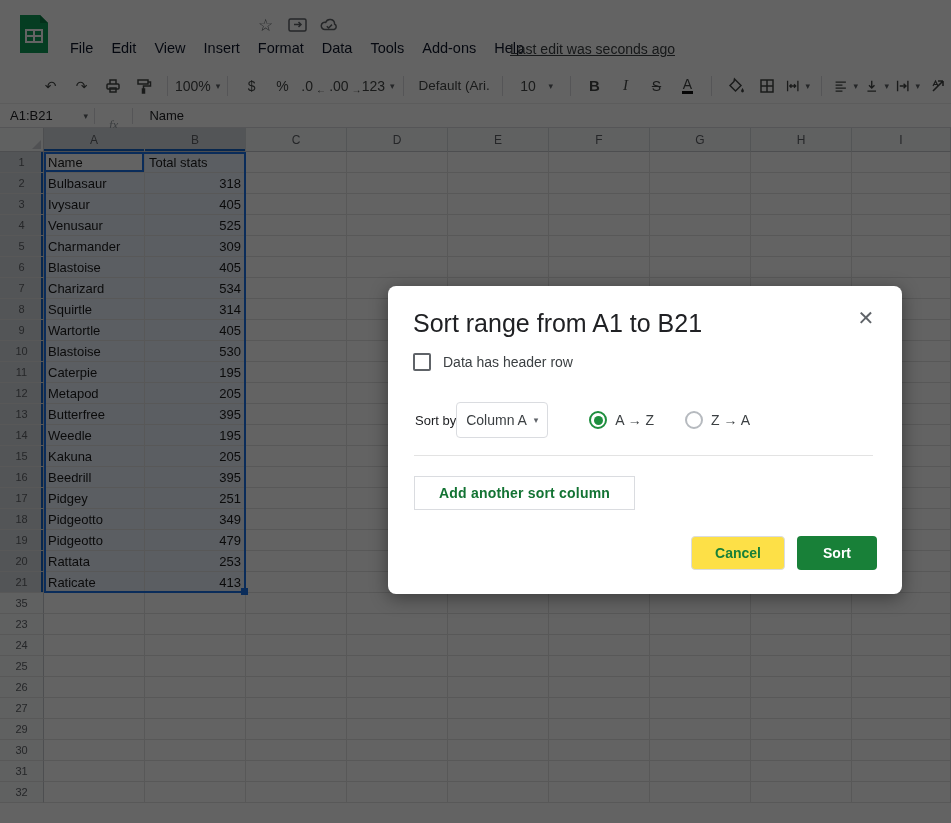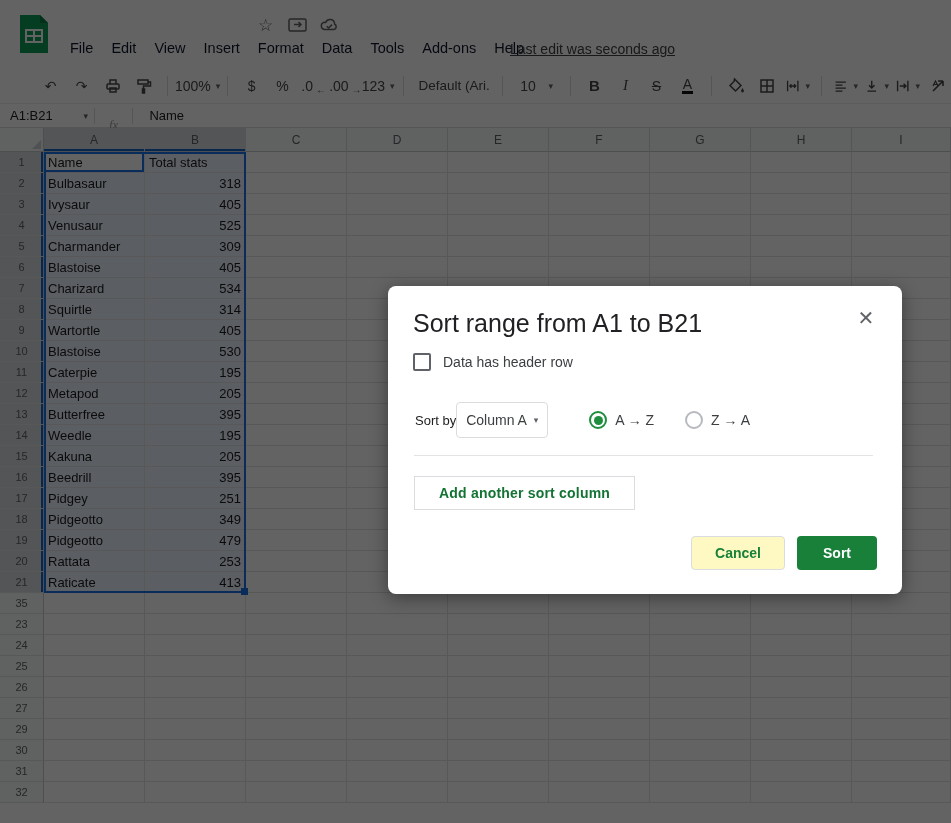--- a/index.html
+++ b/index.html
@@ -94,21 +94,21 @@
   .radio { width:18px; height:18px; border-radius:50%; border:2px solid #b6babf; background:#fff;
     display:flex; align-items:center; justify-content:center; }
   .radio.on { border-color:#1e8e3e; }
   .radio.on i { width:9px; height:9px; border-radius:50%; background:#1e8e3e; display:block; }
   .radio-label { font-size:14px; color:#3c4043; }
   .divider { position:absolute; left:26px; right:29px; top:169px; height:1px; background:#e3e3e3; }
   .add-btn { position:absolute; left:26px; top:190px; height:34px; padding:0 24px;
     border:1px solid #dadce0; border-radius:0; background:#fff; color:#137333;
     font-size:14px; font-weight:bold; letter-spacing:.2px; display:flex; align-items:center; }
   .cancel-btn { position:absolute; right:117px; top:250px; height:34px; width:94px;
-    border:1px solid #dadce0; border-radius:4px; background:#fef9c3; color:#188038;
+    border:1px solid #dadce0; border-radius:4px; background:#fde047; color:#188038;
     font-size:14px; font-weight:bold; display:flex; align-items:center; justify-content:center; }
   .sort-btn { position:absolute; right:25px; top:250px; height:34px; width:80px;
     border:none; border-radius:4px; background:#188038; color:#fff;
     font-size:14px; font-weight:bold; display:flex; align-items:center; justify-content:center; }
 </style>
 </head>
 <body>
 
 <div class="topbar">
   <svg class="logo" viewBox="0 0 32 42">

